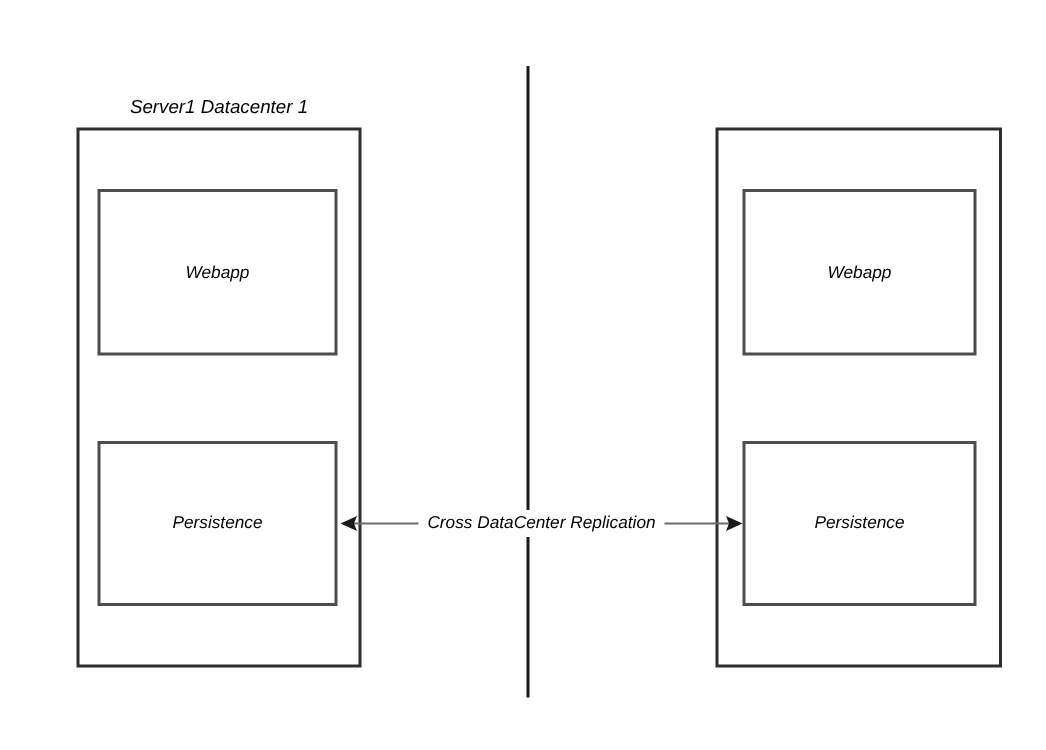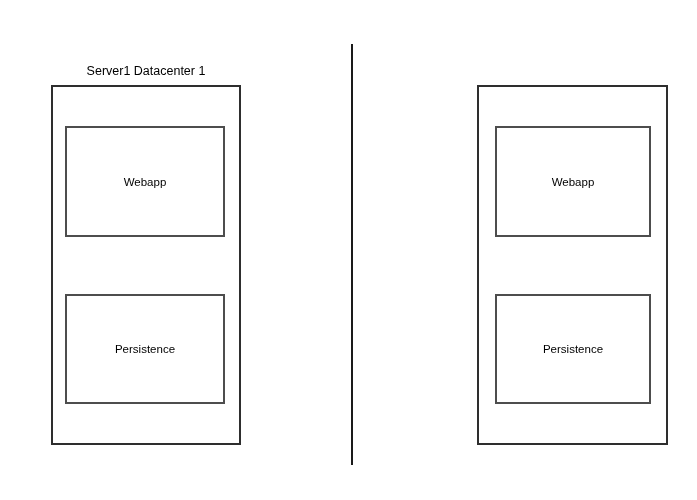--- a/index.html
+++ b/index.html
@@ -10,20 +10,21 @@
   body {
     font-family: "Liberation Sans", sans-serif;
     -webkit-font-smoothing: antialiased;
   }
   #canvas {
     position: relative;
     width: 697px;
     height: 500px;
     background: #ffffff;
     overflow: hidden;
+    font-style: italic;
   }
 
   
   .dc-outer {
     position: absolute;
     box-sizing: border-box;
     border: 2px solid #2e2e2e;
     background: #ffffff;
   }
   #dc-left-outer  { left: 51px;  top: 85px; width: 190px; height: 360px; }
@@ -123,14 +124,22 @@
   <div id="dc-right-outer" class="dc-outer"></div>
 
   <div id="box-webapp-right" class="component-box">
     <span class="component-label">Webapp</span>
   </div>
 
   <div id="box-persistence-right" class="component-box">
     <span class="component-label">Persistence</span>
   </div>
 
+  <div id="replication-connector">
+    <svg width="268" height="22" viewBox="0 0 268 22">
+      <line x1="9" y1="11" x2="259" y2="11" stroke="#6b6b6b" stroke-width="1.2"></line>
+      <polygon points="0,11 11,6 9,11 11,16" fill="#1a1a1a"></polygon>
+      <polygon points="268,11 257,6 259,11 257,16" fill="#1a1a1a"></polygon>
+    </svg>
+    <span id="replication-label">Cross DataCenter Replication</span>
+  </div>
 
 </div>
 
 </body></html>

